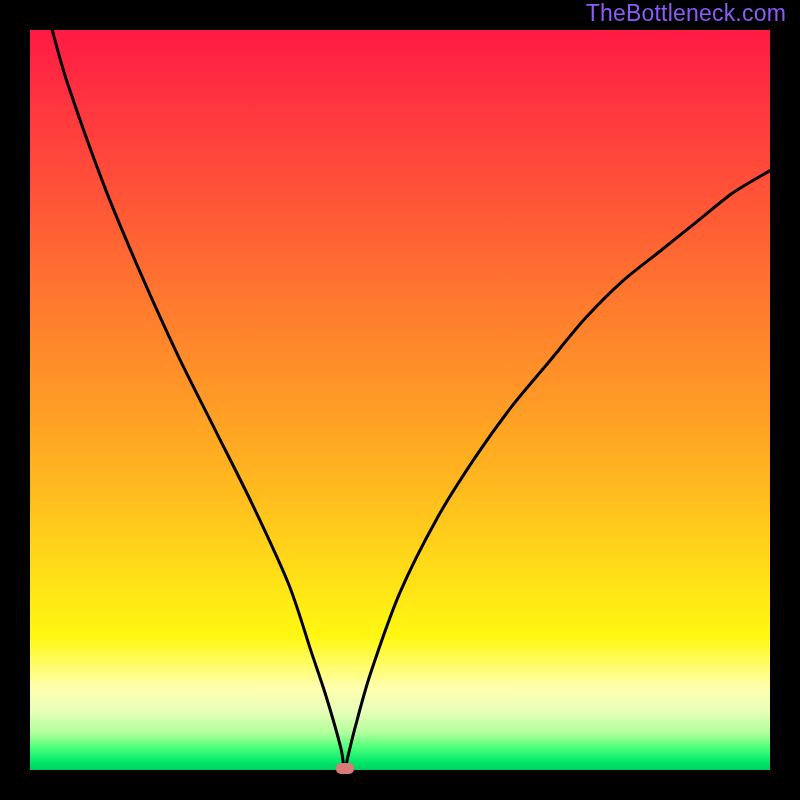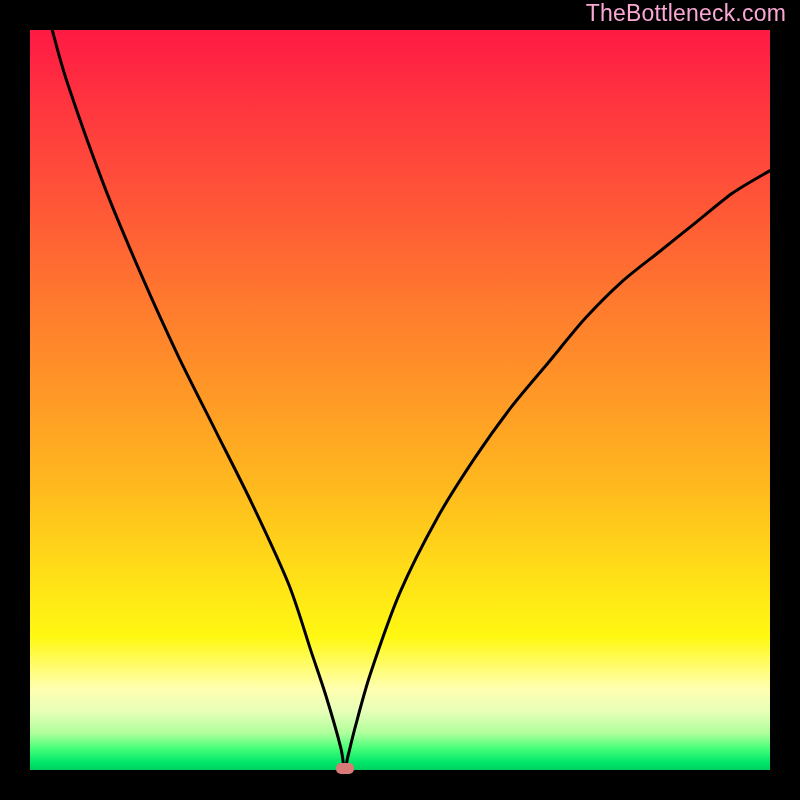--- a/index.html
+++ b/index.html
@@ -38,21 +38,21 @@
       #b0ff9c 95%,
       #4aff7a 97%,
       #00e66a 99%,
       #00d060 100%
     );
   }
   .watermark {
     position: absolute;
     top: 0;
     right: 14px;
-    color: #f9a8d4;
+    color: #8b5cf6;
     font-size: 23px;
     font-weight: 500;
     letter-spacing: 0.2px;
     user-select: none;
   }
   svg.curve {
     position: absolute;
     left: 0;
     top: 0;
     width: 740px;

